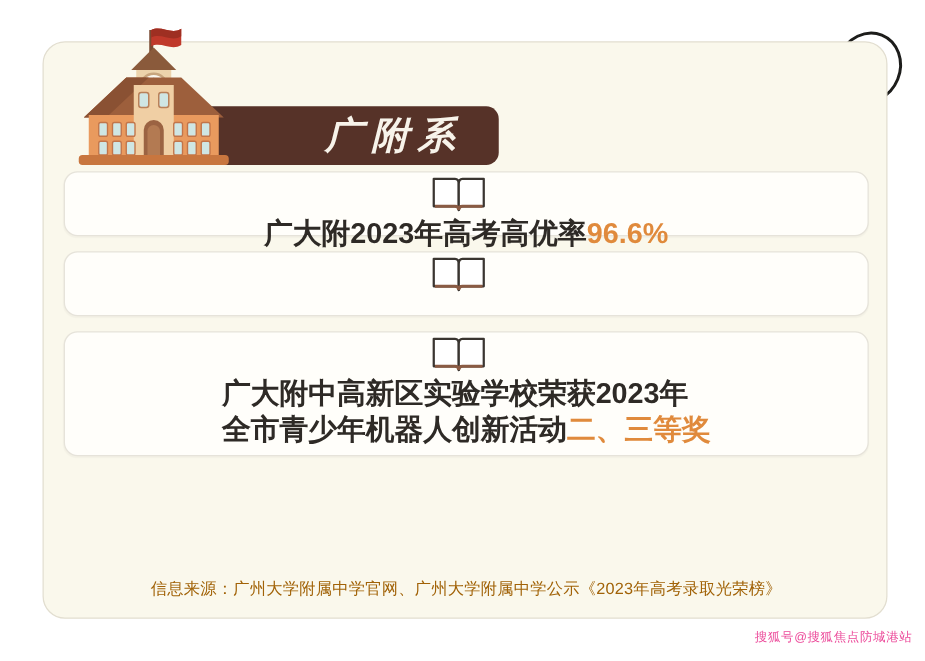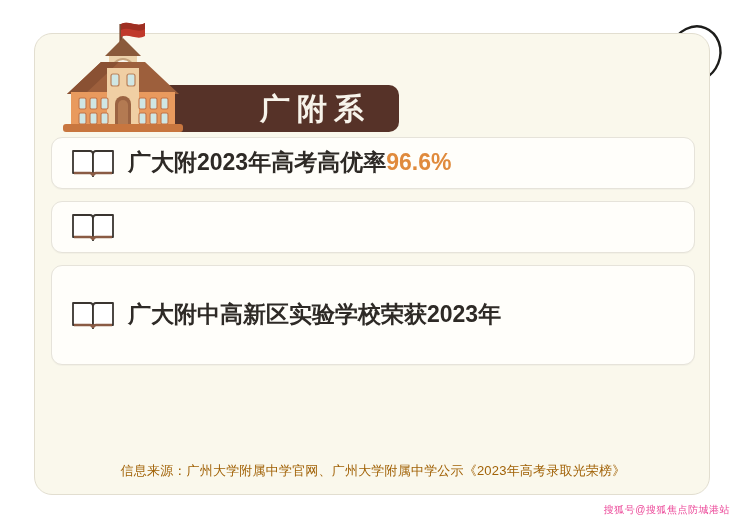--- a/index.html
+++ b/index.html
@@ -55,20 +55,21 @@
     left: 72px;
     top: 51px;
     width: 292px;
     height: 47px;
     background: #563228;
     border-radius: 10px;
     display: flex;
     align-items: center;
     justify-content: flex-end;
     padding-right: 28px;
+    font-style: italic;
   }
 
   .title-text {
     color: #f7f3ea;
     font-size: 30px;
     font-weight: 700;
     letter-spacing: 7px;
     line-height: 1;
     text-indent: 7px;
   }
@@ -93,20 +94,21 @@
     position: relative;
     width: 644px;
     background: #fffefa;
     border: 1.4px solid #e6e3da;
     border-radius: 11px;
     margin-bottom: 12px;
     display: flex;
     align-items: center;
     padding: 0 18px;
     box-shadow: 0 1px 1px rgba(0,0,0,0.03);
+    flex-direction: column;
   }
 
   .card.h1 { height: 52px; }
   .card.h2 { height: 100px; }
 
   .book-icon {
     flex: 0 0 auto;
     width: 46px;
     height: 34px;
     margin-right: 12px;
@@ -242,20 +244,23 @@
       <div class="card h2">
         <svg class="book-icon" viewBox="0 0 46 34">
           <path d="M3 5 L20 5 Q23 5 23 9 L23 30 Q23 27 20 27 L3 27 Z" fill="#ffffff" stroke="#3a3530" stroke-width="1.8" stroke-linejoin="round"></path>
           <path d="M43 5 L26 5 Q23 5 23 9 L23 30 Q23 27 26 27 L43 27 Z" fill="#ffffff" stroke="#3a3530" stroke-width="1.8" stroke-linejoin="round"></path>
           <path d="M4 27 L20 27 Q23 27 23 30 Q23 27 26 27 L42 27" fill="none" stroke="#8a5b44" stroke-width="2.4"></path>
         </svg>
         <div class="card-text">
           <div>
             <span>广大附中高新区实验学校荣获2023年</span>
           </div>
+          <div>
+            <span>全市青少年机器人创新活动</span><span class="hl">二、三等奖</span>
+          </div>
         </div>
       </div>
 
     </div>
 
     <div class="source">信息来源：广州大学附属中学官网、广州大学附属中学公示《2023年高考录取光荣榜》</div>
 
   </div>
 
   <div class="watermark">搜狐号@搜狐焦点防城港站</div>

